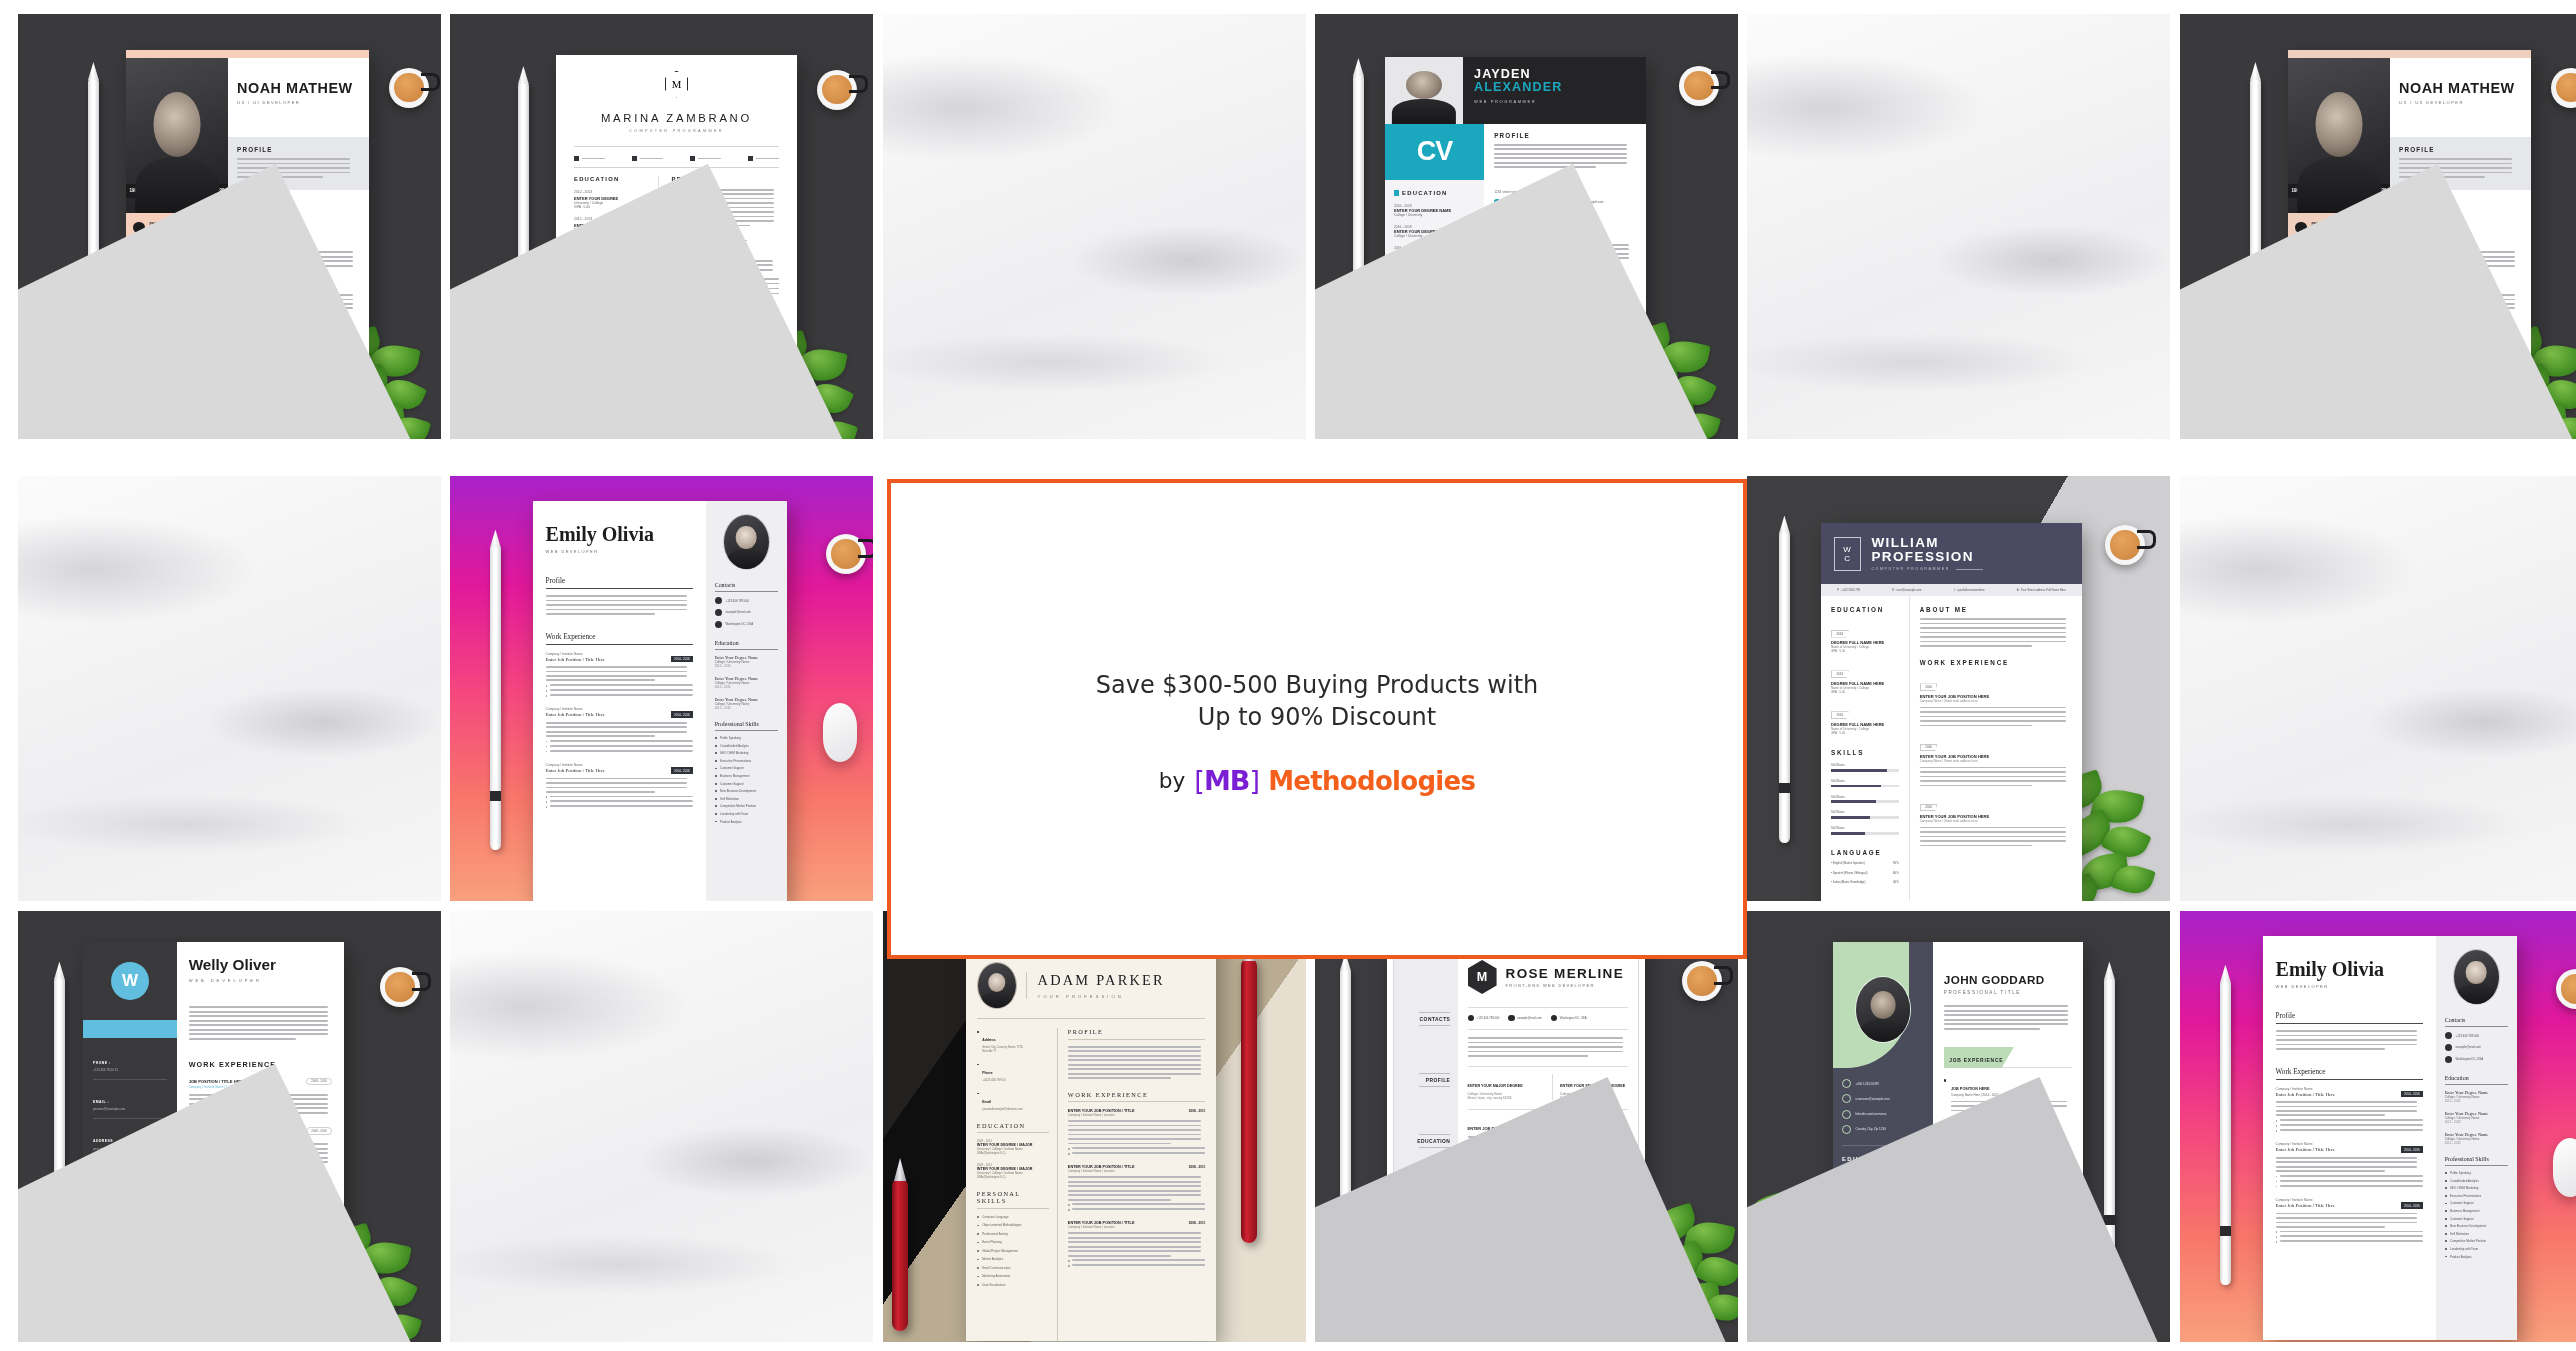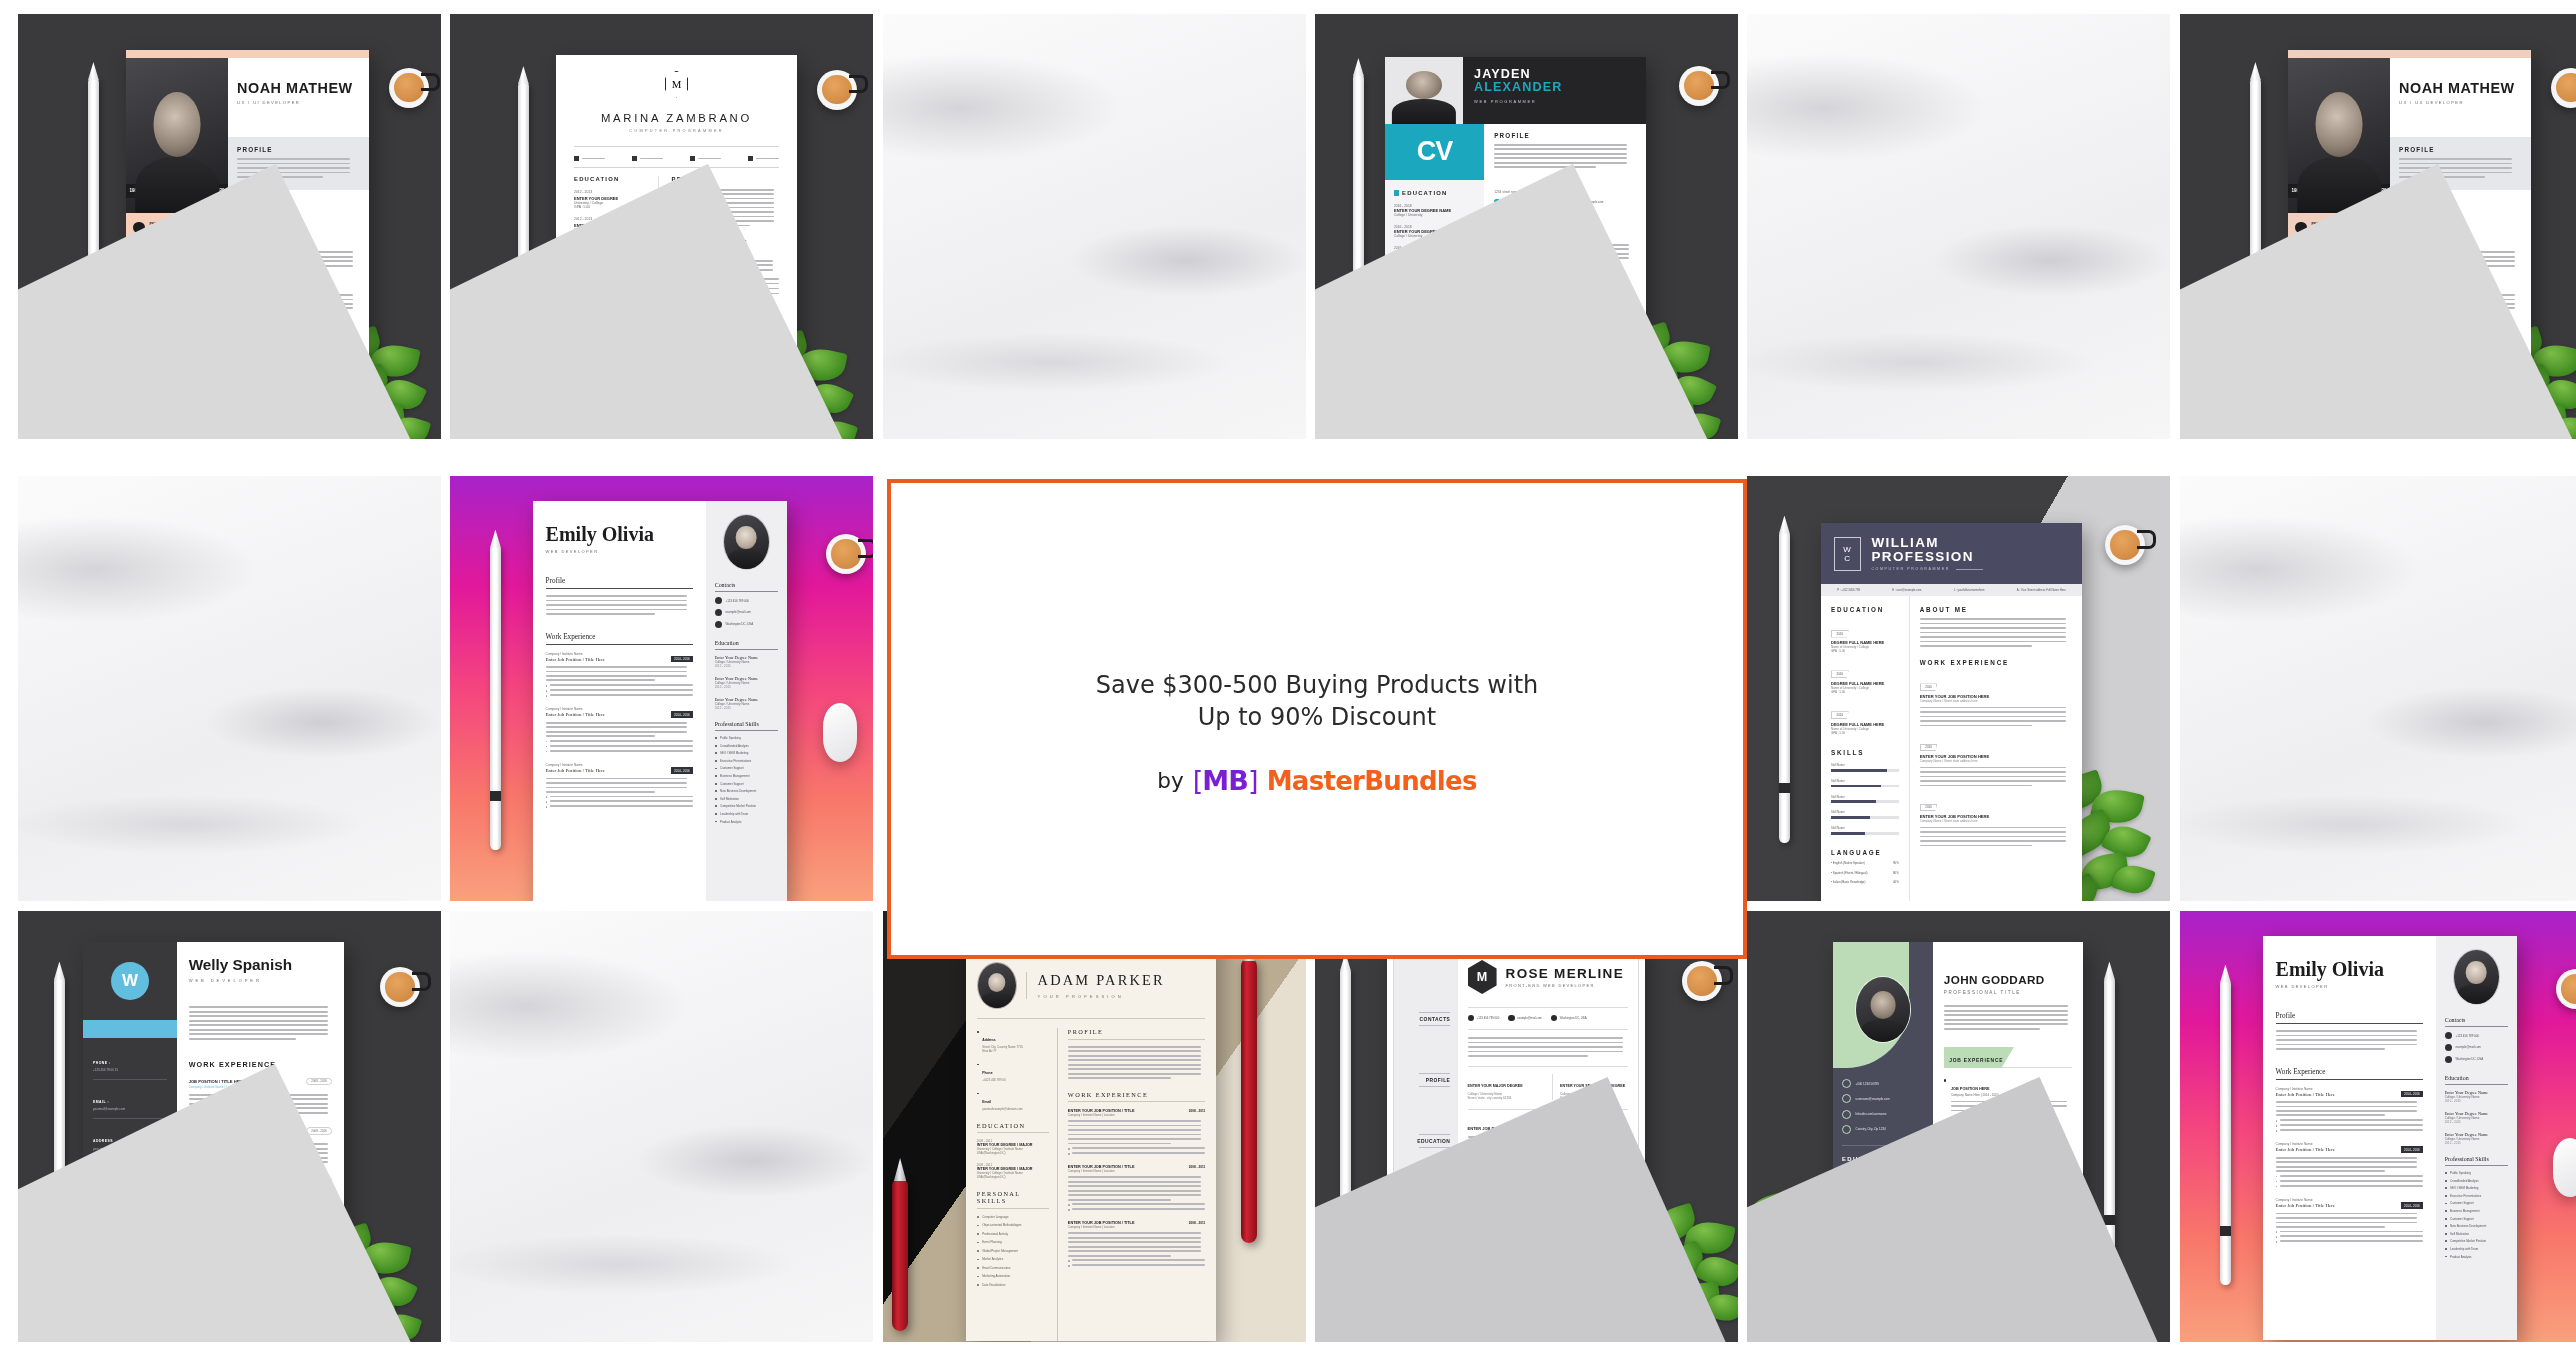--- a/index.html
+++ b/index.html
@@ -1949,21 +1949,21 @@
           </div>
                   <div style="margin-top:8px">
             <div style="font-size:2.9px;color:#b4b4ba">SKILL NAME</div>
             <div style="height:3.6px;background:#fff;margin-top:1.8px">
                       <i style="display:block;height:100%;width:60%;background:#62bede"></i>
                     </div>
           </div>
         </div>
       </div>
       <div style="width:64%;padding:14.4px 11.7px">
-        <div style="font-size:15.3px;font-weight:800;color:#1d1d20">Welly Spanish</div>
+        <div style="font-size:15.3px;font-weight:800;color:#1d1d20">Welly Oliver</div>
         <div style="font-size:4.1px;letter-spacing:2.9px;color:#6a6a70;margin-top:3.6px">WEB DEVELOPER</div>
         <div style="height:18px"></div>
         <div style="margin-top:5.4px">
                   <div class="ln " style="width:97%"></div>
                   <div class="ln " style="width:97%"></div>
                   <div class="ln " style="width:97%"></div>
                   <div class="ln " style="width:97%"></div>
                   <div class="ln " style="width:97%"></div>
                   <div class="ln " style="width:97%"></div>
                   <div class="ln " style="width:97%"></div>
@@ -2989,17 +2989,17 @@
       <div>Save $300-500 Buying Products with</div>
       <div>Up to 90% Discount</div>
     </div>
     <div class="promo-by">
       <span class="by-word">by</span>
       <span class="mb-mark">
         <span class="mb-brk">[</span>
         <span>MB</span>
         <span class="mb-brk">]</span>
       </span>
-      <span class="mb-name">MasterBundles</span>
+      <span class="mb-name">Methodologies</span>
     </div>
   </div>
 </div>
 
 
 </body></html>

